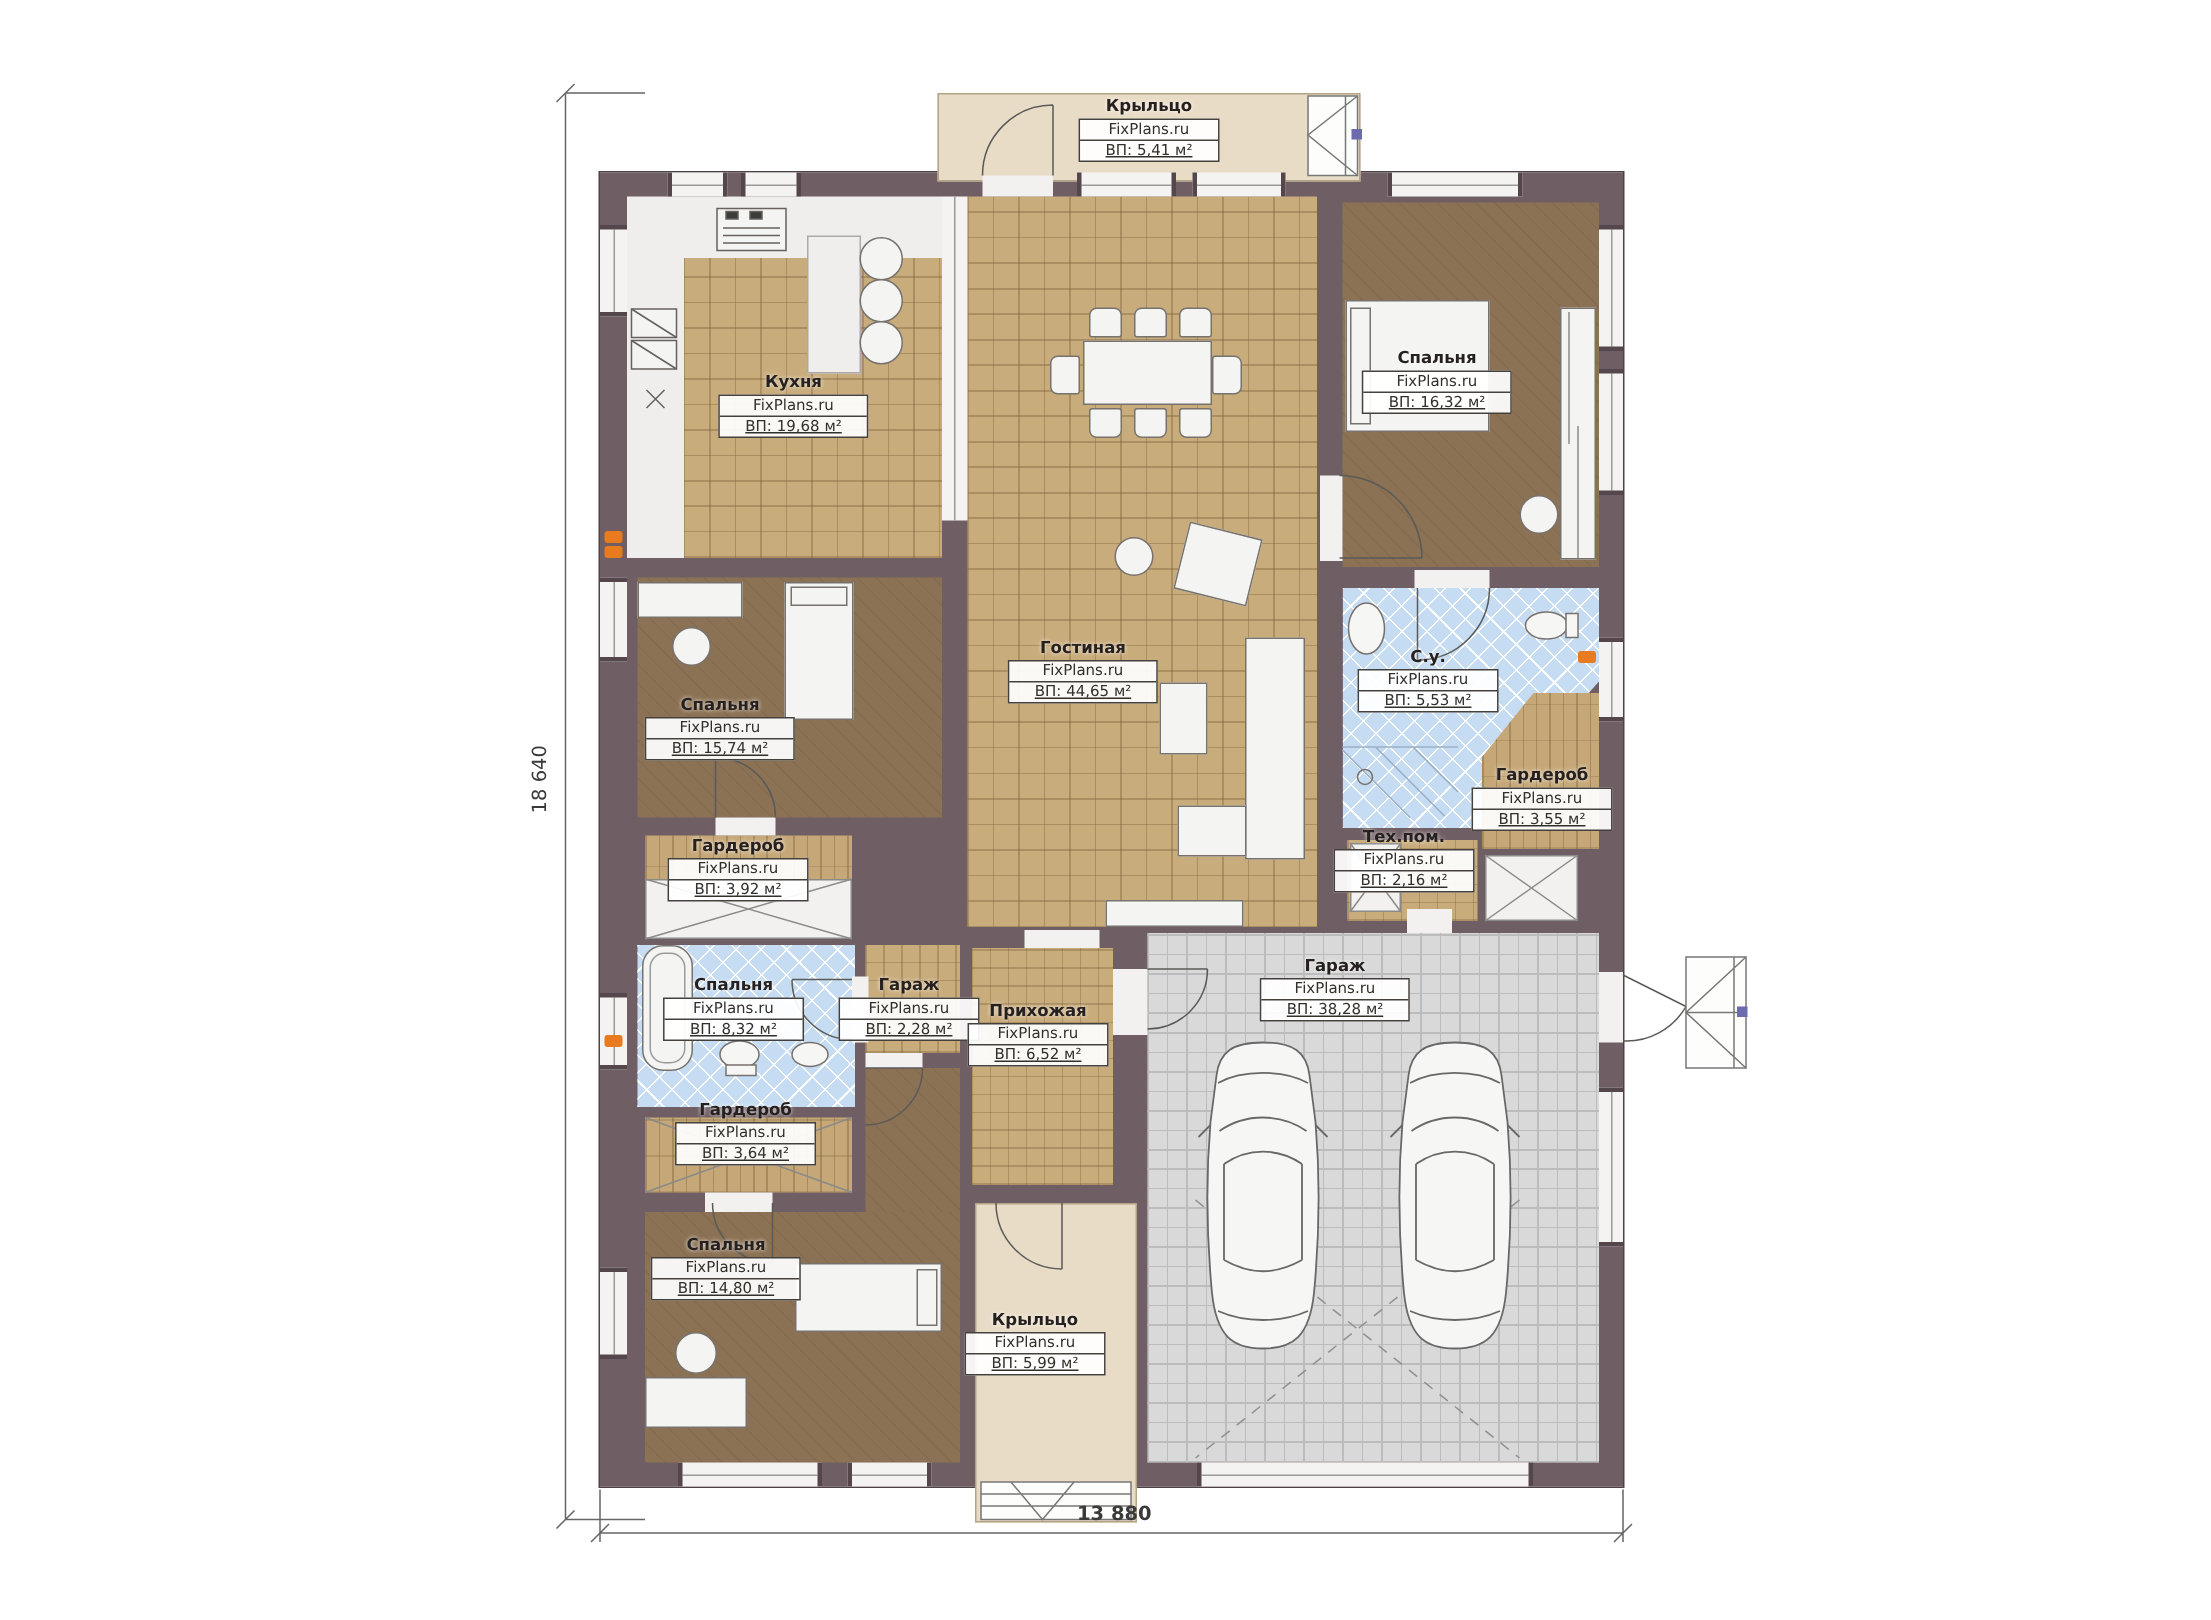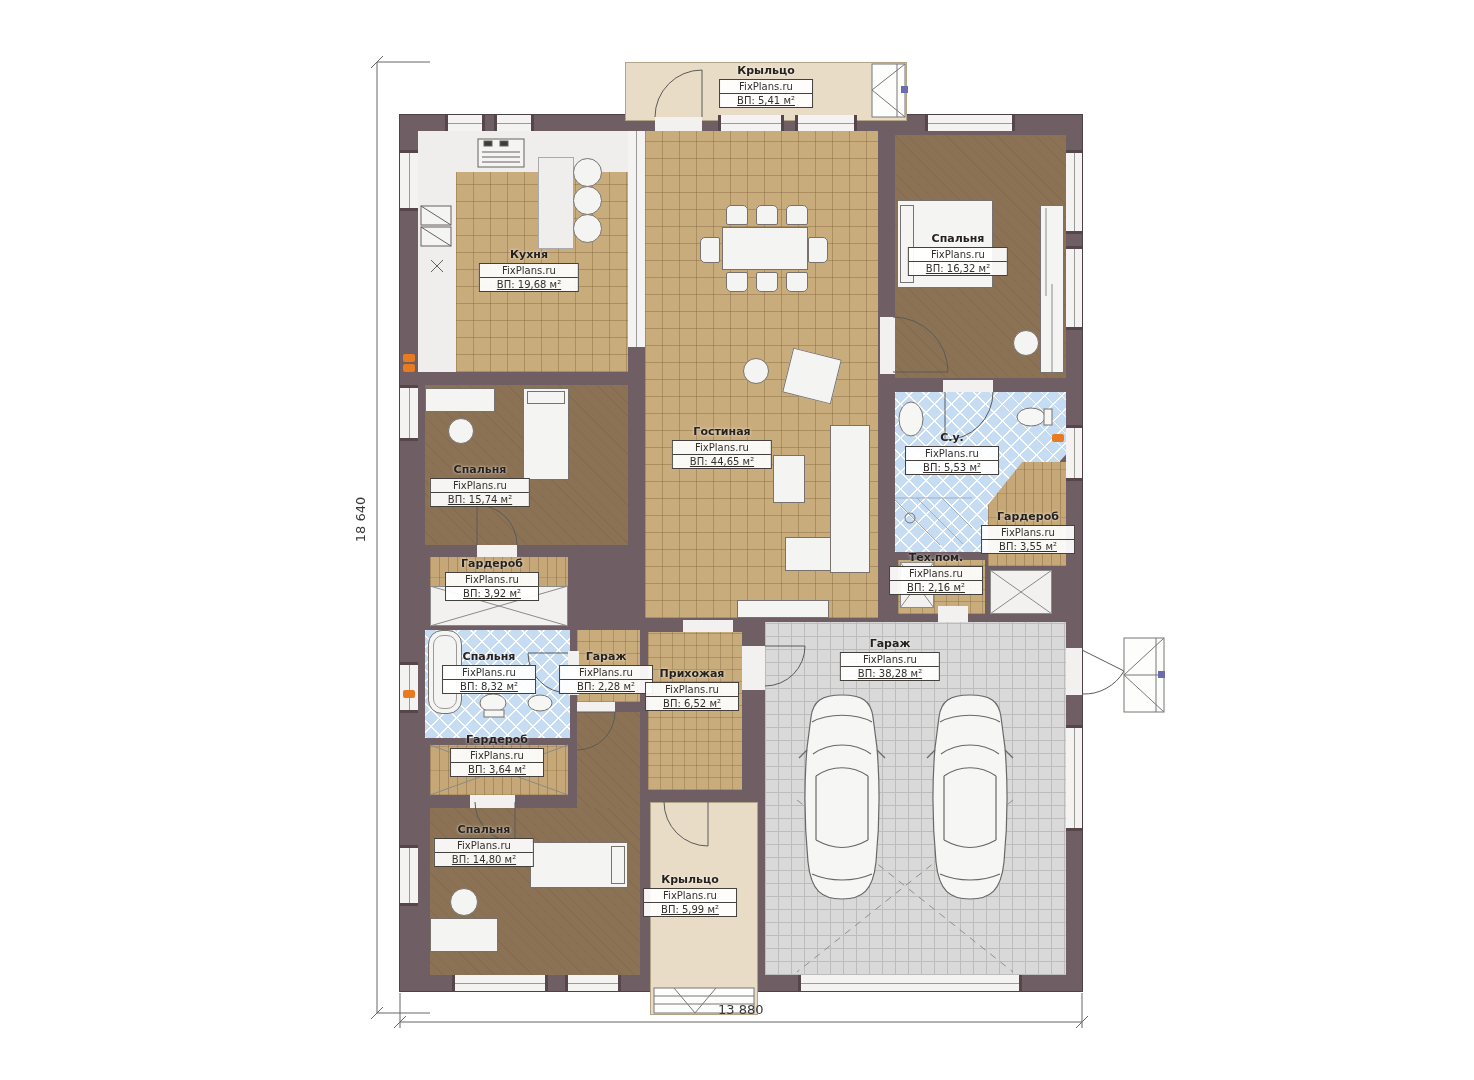--- a/index.html
+++ b/index.html
@@ -326,15 +326,15 @@
   </div>
   <div class="room-label" style="left:690px;top:873px;">
     <div class="rname">Крыльцо</div>
     <div class="lbox">
       <div class="row1">FixPlans.ru</div>
       <div class="row2">ВП: 5,99 м²</div>
     </div>
   </div>
 
   <div class="dim dim-v" style="left:338px;top:512px;">18 640</div>
-  <div class="dim" style="left:718px;top:1002px;">13 880</div>
+  <div class="dim" style="left:718px;top:1002px;font-weight:bold;">13 880</div>
 
 </div>
 
 </body></html>

